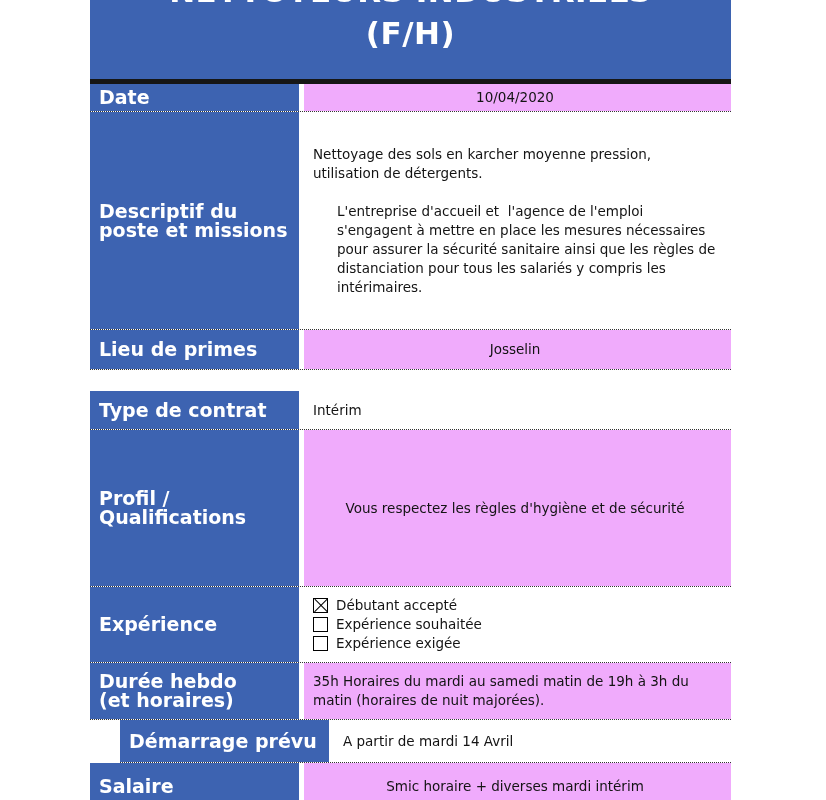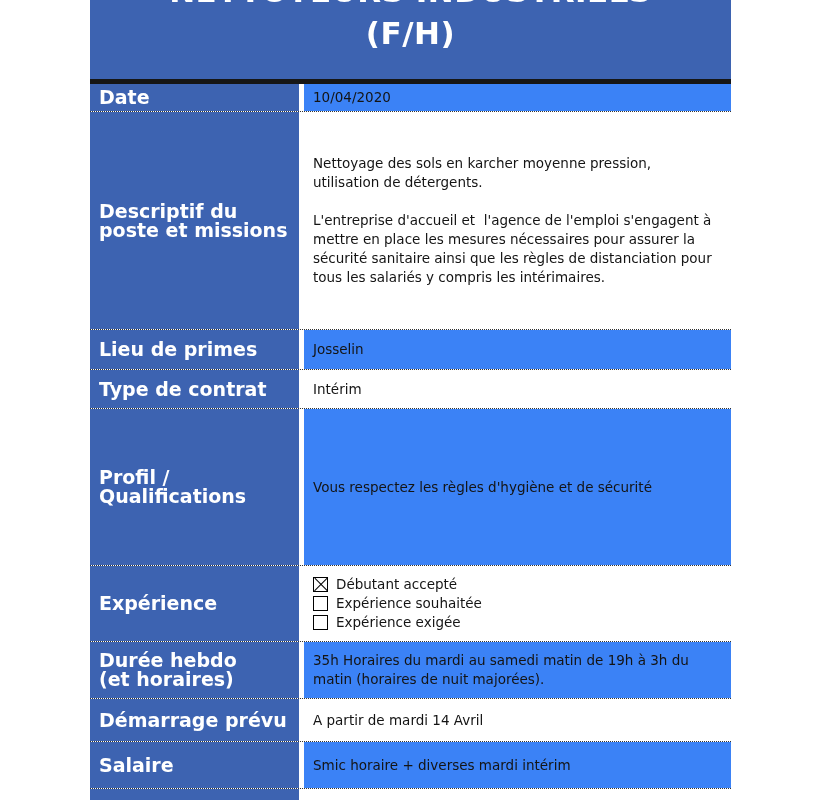--- a/index.html
+++ b/index.html
@@ -40,21 +40,21 @@
     height: 5px;
     background: #161616;
   }
   
   .row {
     display: flex;
     box-sizing: border-box;
     border-bottom: 1px dotted #333333;
     background: #ffffff;
   }
-  .row.gray .value-cell { background: #3b82f6; }
+  .row.gray .value-cell { background: #f0abfc; align-items: center; }
   .label-cell {
     width: 214px;
     min-width: 214px;
     box-sizing: border-box;
     background: #3D63B1;
     border-right: 5px solid #ffffff;
     color: #ffffff;
     font-weight: bold;
     font-size: 19px;
     line-height: 19px;
@@ -70,30 +70,30 @@
     font-size: 13.5px;
     line-height: 19px;
     color: #141414;
     display: flex;
     flex-direction: column;
     justify-content: center;
     padding: 0 14px 0 9px;
     background: #ffffff;
   }
   .para { white-space: pre-wrap; }
-  .para + .para { margin-top: 19px; }
+  .para + .para { margin-top: 19px; margin-left: 24px; }
 
   .row-date        { height: 28px; }
   .row-description { height: 218px; }
   .row-location    { height: 40px; }
-  .row-contract    { height: 39px; }
+  .row-contract    { height: 39px; margin-top: 21px; }
   .row-profile     { height: 157px; }
   .row-experience  { height: 76px; }
   .row-hours       { height: 57px; }
-  .row-start       { height: 43px; }
+  .row-start       { height: 43px; margin-left: 30px; }
   .row-salary      { height: 47px; }
   .row-partial     { height: 12px; border-bottom: none; }
 
   
   .cb-item {
     display: flex;
     align-items: center;
     height: 19px;
   }
   .cb-box {

